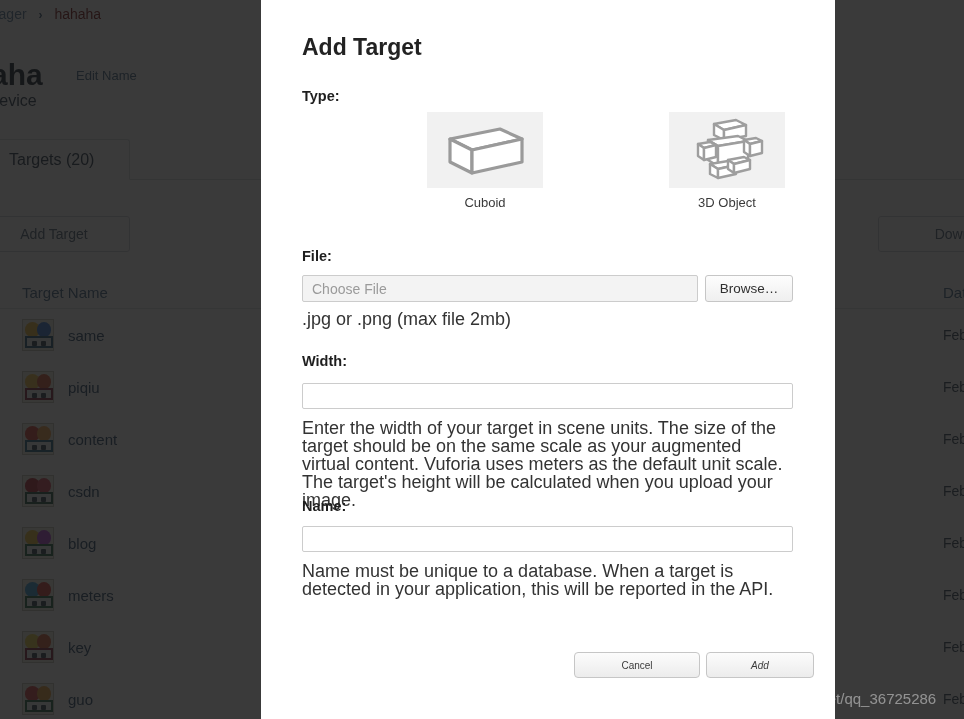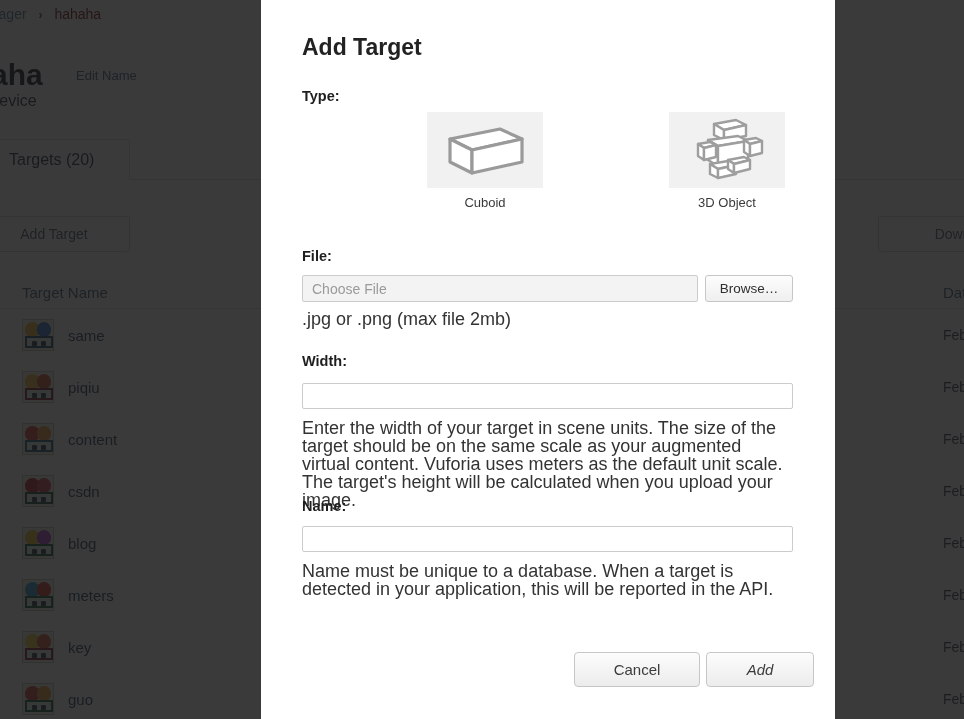--- a/index.html
+++ b/index.html
@@ -166,24 +166,24 @@
     font-family: "Liberation Sans", sans-serif;
     display: flex; align-items: center; justify-content: center;
     cursor: pointer;
   }
 
   #width-field { left: 41px; top: 383px; width: 491px; height: 26px; }
   #name-field  { left: 41px; top: 526px; width: 491px; height: 26px; }
 
   
   .footer-btn {
-    position: absolute; height: 35px;
+    position: absolute; height: 26px;
     border: 1px solid #c6c6c6; border-radius: 4px;
     background: linear-gradient(#fcfcfc, #ececec);
-    font-size: 15px; color: #3b3b3b;
+    font-size: 10px; color: #3b3b3b;
     font-family: "Liberation Sans", sans-serif;
     display: flex; align-items: center; justify-content: center;
     cursor: pointer;
   }
   #cancel-btn { left: 313px; top: 652px; width: 126px; }
   #add-btn    { left: 445px; top: 652px; width: 108px; font-style: italic; }
 
   
   #watermark {
     position: absolute; left: 706px; top: 690px;
@@ -366,14 +366,15 @@
       <div class="field-label" style="top:498px">Name:</div>
       <input class="text-input" id="name-field" type="text" placeholder="" style="">
       <div class="helper" style="top:562px">Name must be unique to a database. When a target is detected in your application, this will be reported in the API.</div>
 
       <div class="footer-btn" id="cancel-btn">Cancel</div>
       <div class="footer-btn" id="add-btn">Add</div>
 
     </div>
   </div>
 
+  <div id="watermark">https://blog.csdn.net/qq_36725286</div>
 
 </div>
 
 </body></html>

